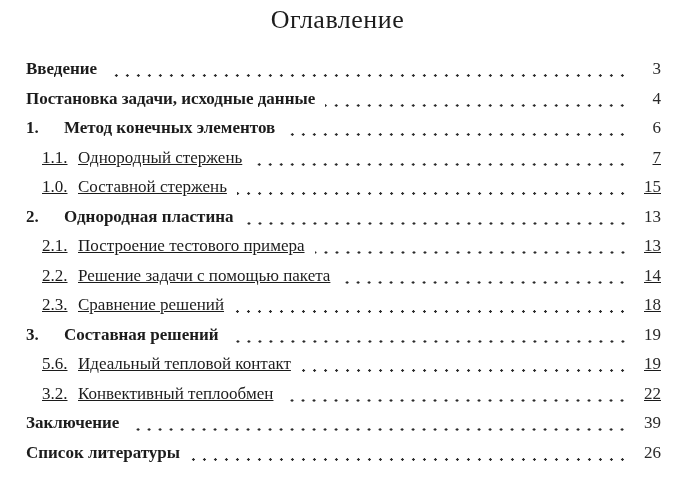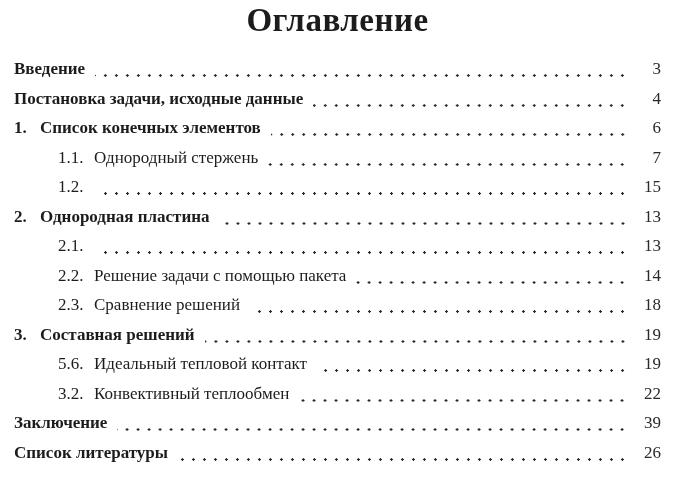--- a/index.html
+++ b/index.html
@@ -11,22 +11,22 @@
     width: 677px;
     height: 494px;
     overflow: hidden;
     font-family: "Liberation Serif", "DejaVu Serif", serif;
     color: #1c1c1c;
     box-sizing: border-box;
     padding: 2px 16px 0 14px;
   }
   .doc-title {
     text-align: center;
-    font-size: 33px;
-    font-weight: bold;
+    font-size: 26px;
+    font-weight: normal;
     line-height: 32px;
     margin: 2px 0 0 0;
     letter-spacing: 0.5px;
   }
   .toc-list {
     margin-top: 24px;
   }
   .toc-row {
     display: flex;
     align-items: flex-end;
@@ -35,29 +35,31 @@
     margin-bottom: 11.5px;
     white-space: nowrap;
   }
   .toc-row.lvl0:not(:first-child) {
     margin-top: 2.5px;
     align-items: center;
   }
   .toc-row.bold .num,
   .toc-row.bold .label {
     font-weight: bold;
+    margin-left: 12px;
   }
   .toc-row .num {
     flex: 0 0 auto;
     display: inline-block;
   }
   .toc-row.lvl0 .num { width: 26px; }
   .toc-row.lvl1 .num { width: 36px; }
   .toc-row.lvl1 {
-    margin-left: 44px;
+    margin-left: 28px;
+    text-decoration: underline;
   }
   .label {
     flex: 0 0 auto;
   }
   .dots {
     flex: 1 1 auto;
     min-width: 14px;
     height: 18px;
     margin: 0 9px 0 10px;
     background-image: radial-gradient(circle, #2a2a2a 1.15px, rgba(0,0,0,0) 1.45px);
@@ -86,43 +88,45 @@
     <span class="pg">3</span>
   </div>
     <div class="toc-row lvl0 bold">
 
     <span class="label">Постановка задачи, исходные данные</span>
     <span class="dots"></span>
     <span class="pg">4</span>
   </div>
     <div class="toc-row lvl0 bold">
     <span class="num">1.</span>
-    <span class="label">Список конечных элементов</span>
+    <span class="label">Метод конечных элементов</span>
     <span class="dots"></span>
     <span class="pg">6</span>
   </div>
     <div class="toc-row lvl1">
     <span class="num">1.1.</span>
     <span class="label">Однородный стержень</span>
     <span class="dots"></span>
     <span class="pg">7</span>
   </div>
     <div class="toc-row lvl1">
-    <span class="num">1.2.</span>
+    <span class="num">1.0.</span>
+    <span class="label">Составной стержень</span>
     <span class="dots"></span>
     <span class="pg">15</span>
   </div>
     <div class="toc-row lvl0 bold">
     <span class="num">2.</span>
     <span class="label">Однородная пластина</span>
     <span class="dots"></span>
     <span class="pg">13</span>
   </div>
     <div class="toc-row lvl1">
     <span class="num">2.1.</span>
+    <span class="label">Построение тестового примера</span>
     <span class="dots"></span>
     <span class="pg">13</span>
   </div>
     <div class="toc-row lvl1">
     <span class="num">2.2.</span>
     <span class="label">Решение задачи с помощью пакета</span>
     <span class="dots"></span>
     <span class="pg">14</span>
   </div>
     <div class="toc-row lvl1">

